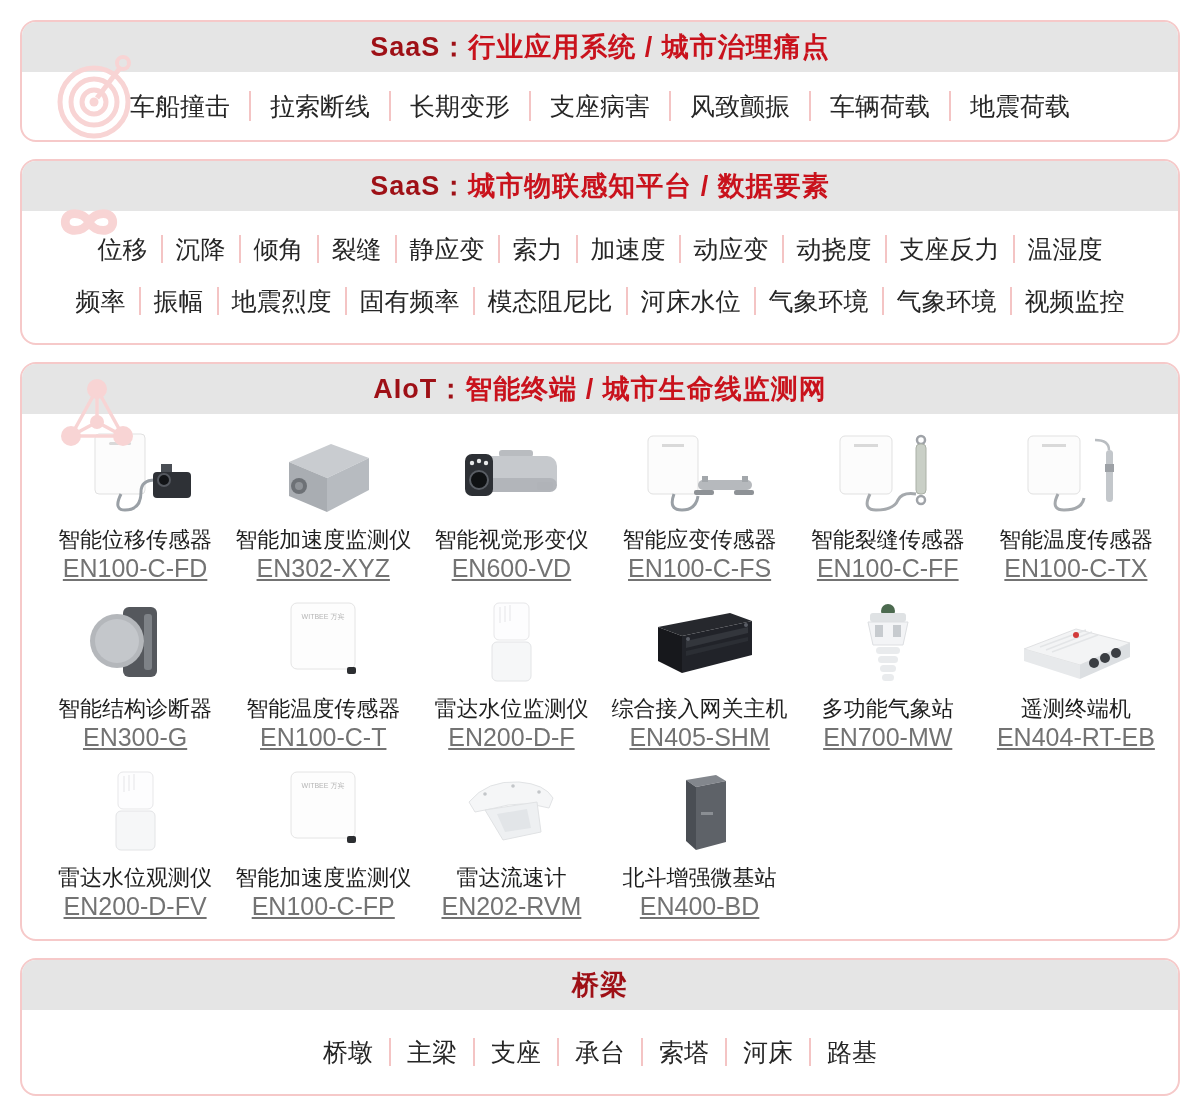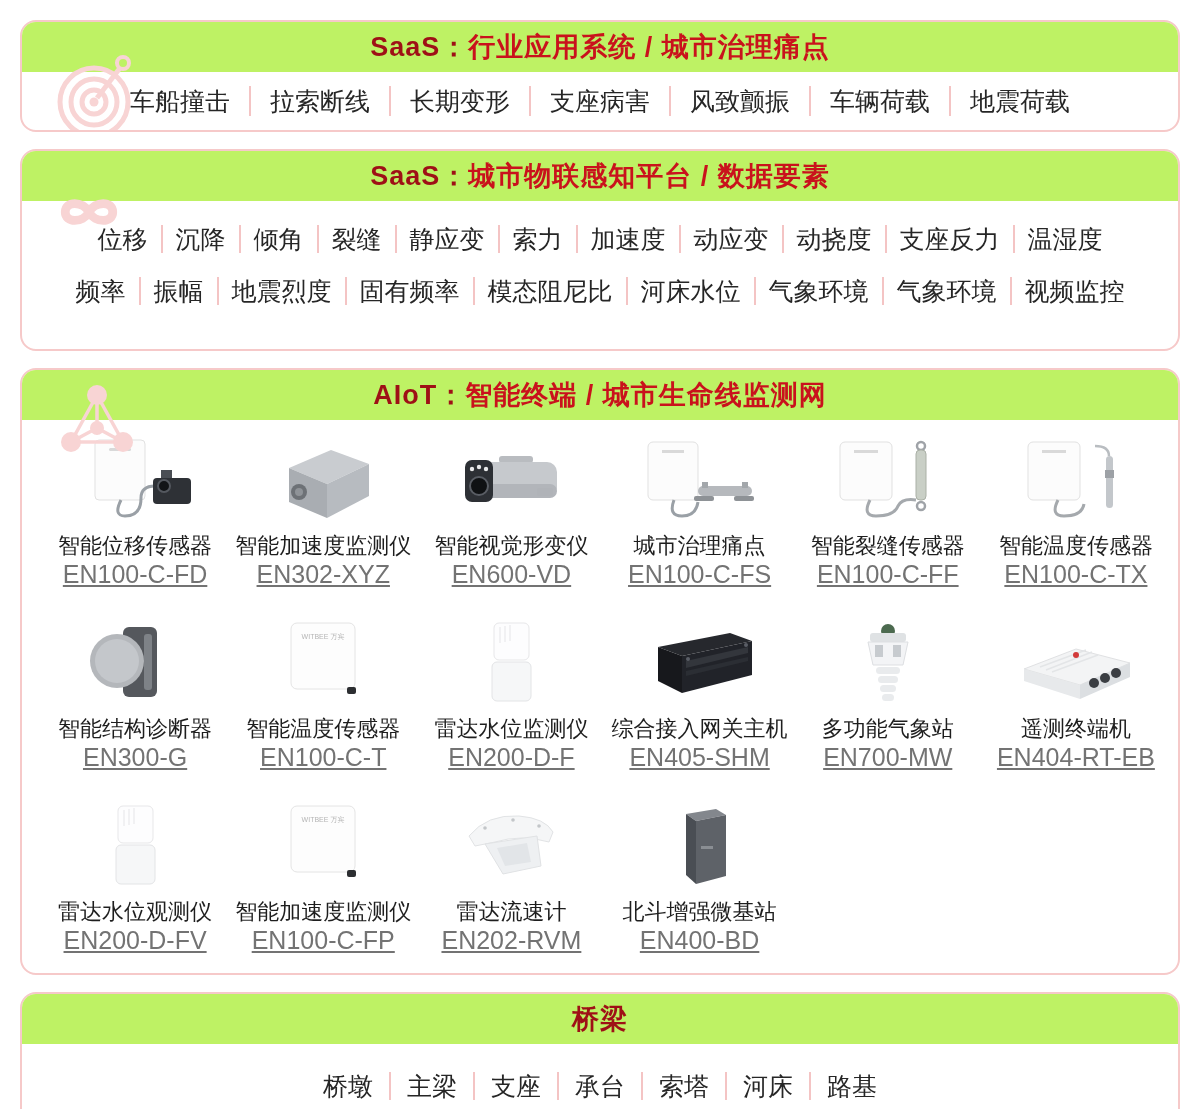--- a/index.html
+++ b/index.html
@@ -12,21 +12,21 @@
   }
   .section {
     position: relative;
     border: 2px solid #f6c9c9;
     border-radius: 16px;
     background: #ffffff;
     margin-bottom: 17px;
     overflow: hidden;
   }
   .band {
-    background: #bef264;
+    background: #e5e5e5;
     height: 50px;
     display: flex;
     align-items: center;
     justify-content: center;
   }
   .band-title { font-size: 27px; font-weight: bold; letter-spacing: 1px; }
   .band-title .t-prefix { color: #9e1016; }
   .band-title .t-main { color: #c9121c; }
   .deco { position: absolute; pointer-events: none; }
   .deco-radar    { left: 34px; top: 26px; }
@@ -34,33 +34,33 @@
   .deco-network  { left: 36px; top: 12px; }
 
   .tagrow {
     display: flex;
     align-items: center;
     justify-content: center;
   }
   .tag { font-size: 25px; color: #262626; white-space: nowrap; }
   .sep { width: 2px; background: #f4c4c4; }
 
-  .saas-body   { height: 58px; display: flex; align-items: center; justify-content: center; }
+  .saas-body   { height: 68px; display: flex; align-items: center; justify-content: center; }
   .saas-body .sep   { height: 30px; margin: 0 19px; }
-  .daas-body   { padding: 12px 0 32px 0; }
+  .daas-body   { padding: 12px 0 16px 0; }
   .daas-body .tagrow { height: 52px; }
   .daas-body .sep   { height: 28px; margin: 0 13px; }
   .bridge-body { height: 84px; display: flex; align-items: center; justify-content: center; border-radius: 30px; }
   .bridge-body .sep { height: 28px; margin: 0 16px; }
 
   .grid {
     display: grid;
     grid-template-columns: repeat(6, 1fr);
     padding: 14px 8px 18px 19px;
-    row-gap: 28px;
+    row-gap: 14px;
   }
   .card { display: flex; flex-direction: column; align-items: center; }
   .visual { width: 140px; height: 92px; display: flex; align-items: flex-end; justify-content: center; margin-bottom: 5px; }
   .visual svg { display: block; }
   .pname  { font-size: 22px; color: #1e1e1e; line-height: 29px; text-align: center; white-space: nowrap; }
   .pmodel { font-size: 25px; color: #737373; line-height: 29px; text-align: center; white-space: nowrap; text-decoration: underline; }
 </style>
 </head>
 <body>
 
@@ -213,21 +213,21 @@
     <rect x="18" y="8" width="50" height="58" rx="5" fill="#fcfcfc" stroke="#e1e1e1"></rect>
     <rect x="32" y="16" width="22" height="3" fill="#d9d9d9"></rect>
     <path d="M44 66 q-6 16 8 16 q14 0 16 -14" fill="none" stroke="#9aa0a6" stroke-width="3"></path>
     <rect x="68" y="52" width="54" height="10" rx="5" fill="#b6b9bd"></rect>
     <rect x="64" y="62" width="20" height="5" rx="2" fill="#8e9296"></rect>
     <rect x="104" y="62" width="20" height="5" rx="2" fill="#8e9296"></rect>
     <rect x="72" y="48" width="6" height="6" fill="#a3a7ab"></rect>
             <rect x="112" y="48" width="6" height="6" fill="#a3a7ab"></rect>
           </svg>
         </div>
-        <div class="pname">城市治理痛点</div>
+        <div class="pname">智能应变传感器</div>
         <div class="pmodel">EN100-C-FS</div>
       </div>
       <div class="card">
         <div class="visual">
           <svg width="140" height="92" viewBox="0 0 140 92">
     <rect x="22" y="8" width="52" height="58" rx="5" fill="#fcfcfc" stroke="#e1e1e1"></rect>
     <rect x="36" y="16" width="24" height="3" fill="#d9d9d9"></rect>
     <path d="M52 66 q-8 16 6 16 q18 0 22 -10 q4 -8 18 -6" fill="none" stroke="#a5a9ad" stroke-width="3"></path>
     <circle cx="103" cy="12" r="4" fill="none" stroke="#9fa3a8" stroke-width="2.5"></circle>
     <rect x="98" y="16" width="10" height="50" rx="4" fill="#c9cfc6" stroke="#aab0a6"></rect>

